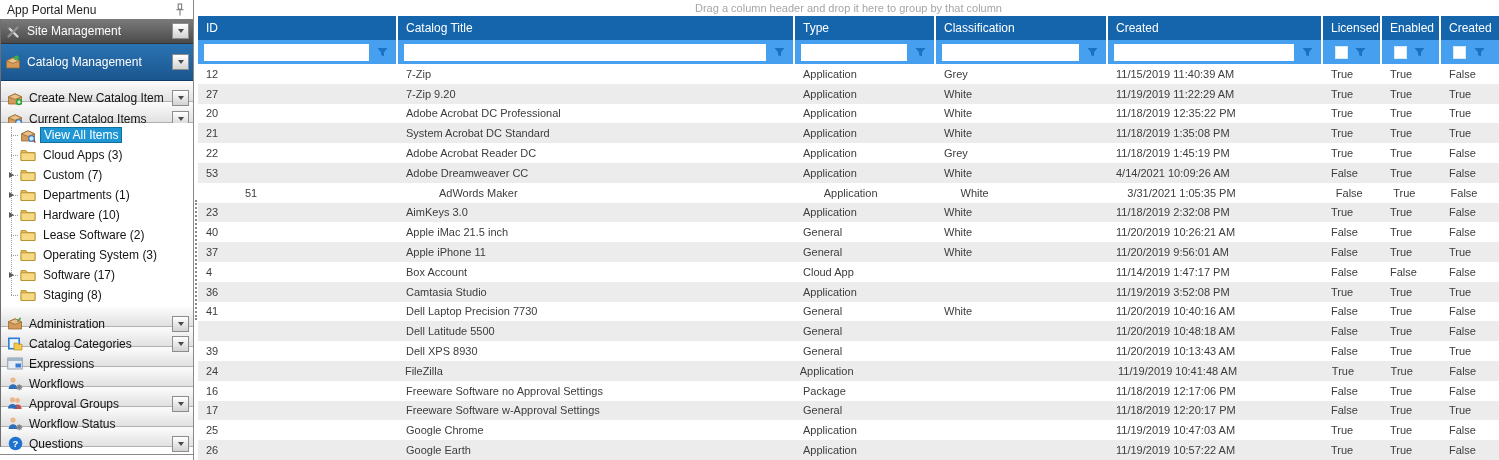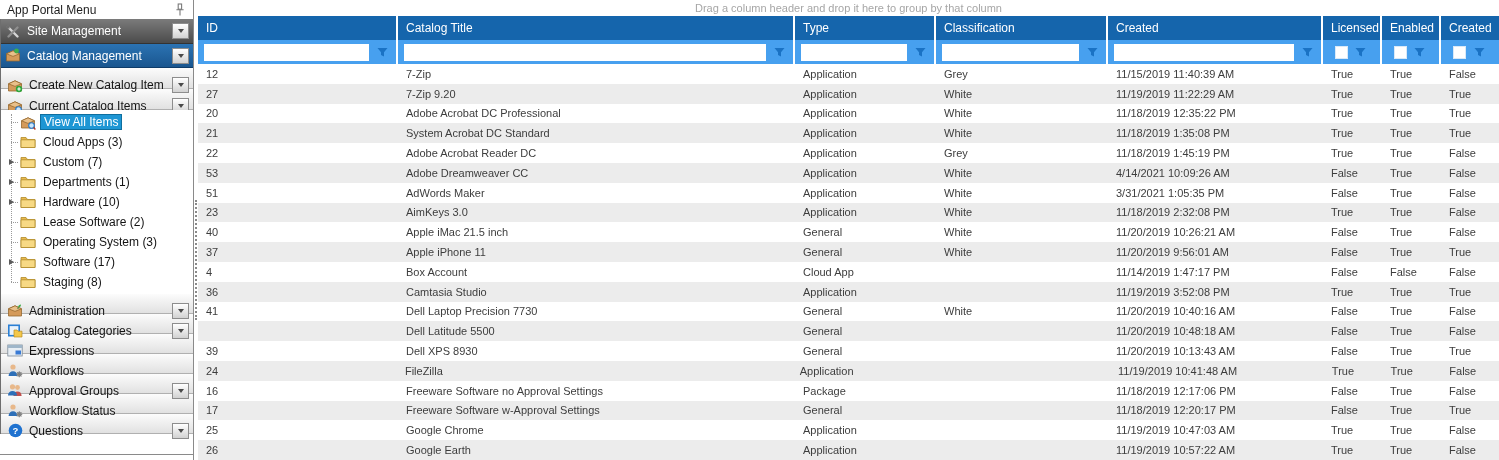--- a/index.html
+++ b/index.html
@@ -7,21 +7,21 @@
        font-family:"Liberation Sans",sans-serif;-webkit-font-smoothing:antialiased}
   
   .sidebar{width:194px;flex:none;display:flex;flex-direction:column;position:relative;
            background:#fff;border-right:1px solid #8a8a8a;box-sizing:border-box}
   .sb-title{height:19px;flex:none;display:flex;align-items:center;justify-content:space-between;
             padding:0 5px 0 7px;font-size:12px;color:#1c1c1c;background:#fff}
   .sb-acc{border-left:1px solid #6e6e6e}
   .sb-sec{height:25px;flex:none;display:flex;align-items:center;padding:0 4px 0 4px;
           font-size:12px;color:#fff;box-sizing:border-box}
   .sb-sec.dark{background:linear-gradient(var(--sec-dark-hi,#7b7b7b),var(--sec-dark,#4b4b4b));border-bottom:1px solid #333}
-  .sb-sec.blue{height:24px;background:linear-gradient(var(--sec-blue-hi,#2b73b3),var(--sec-blue,#1a568f));border-bottom:1px solid #0e3c69}
+  .sb-sec.blue{height:37px;background:linear-gradient(var(--sec-blue-hi,#2b73b3),var(--sec-blue,#1a568f));border-bottom:1px solid #0e3c69}
   .sb-sec .lbl{flex:1;margin-left:6px;white-space:nowrap;overflow:hidden}
   .ddbtn{width:17px;height:16px;flex:none;background:linear-gradient(#ffffff,#d2d2d2);
          border:1px solid #8d8d8d;display:flex;align-items:center;justify-content:center;box-sizing:border-box}
   .chev{width:0;height:0;border-left:3.5px solid transparent;border-right:3.5px solid transparent;border-top:4px solid #4a4a4a}
   .sb-item{height:21px;flex:none;display:flex;align-items:center;padding:14px 4px 0 6px;font-size:12px;color:#141414;
            background:linear-gradient(#fcfcfc,#e1e1e1);border-bottom:1px solid #b0b0b0;box-sizing:border-box}
   .sb-item.lower{height:20px}
   .sb-item .lbl{flex:1;margin-left:6px;white-space:nowrap;overflow:hidden}
   .icn{width:16px;height:16px;flex:none;display:flex;align-items:center;justify-content:center}
   .sb-tree{flex:none;background:#fff;position:relative;padding:2px 0}
@@ -474,21 +474,21 @@
         <div class="tcell" style="width: 200px;">53</div>
         <div class="tcell" style="width: 397px;">Adobe Dreamweaver CC</div>
         <div class="tcell" style="width: 141px;">Application</div>
         <div class="tcell" style="width: 172px;">White</div>
         <div class="tcell" style="width: 215px;">4/14/2021 10:09:26 AM</div>
         <div class="tcell" style="width: 59px;">False</div>
         <div class="tcell" style="width: 59px;">True</div>
         <div class="tcell" style="width: 58px;">False</div>
       </div>
       <div class="trow">
-        <div class="tcell" style="width: 200px;">51</div>
+        <div class="tcell" style="width: 200px; margin-left: 39px;">51</div>
         <div class="tcell" style="width: 397px;">AdWords Maker</div>
         <div class="tcell" style="width: 141px;">Application</div>
         <div class="tcell" style="width: 172px;">White</div>
         <div class="tcell" style="width: 215px;">3/31/2021 1:05:35 PM</div>
         <div class="tcell" style="width: 59px;">False</div>
         <div class="tcell" style="width: 59px;">True</div>
         <div class="tcell" style="width: 58px;">False</div>
       </div>
       <div class="trow alt">
         <div class="tcell" style="width: 200px;">23</div>

